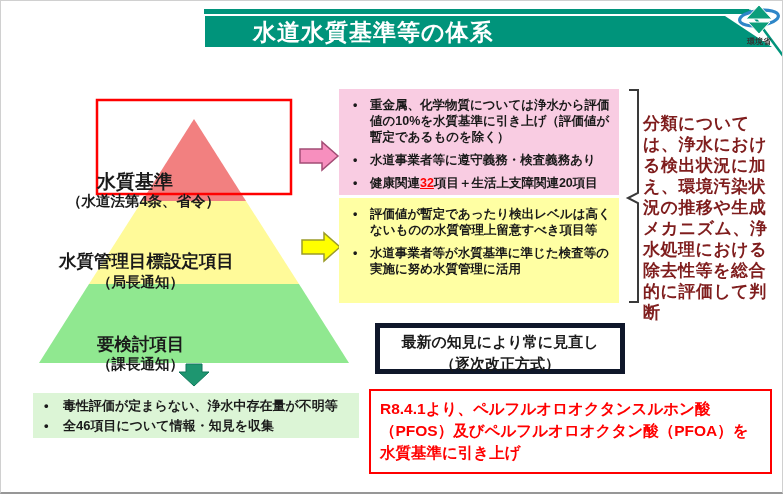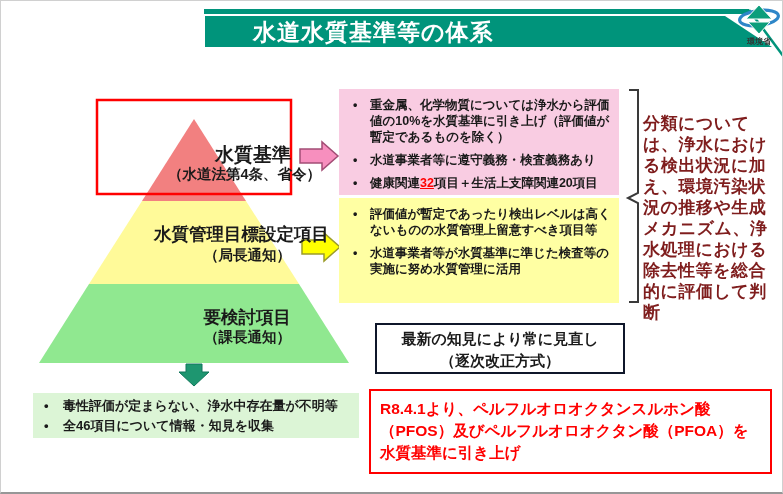--- a/index.html
+++ b/index.html
@@ -20,42 +20,42 @@
   .arrow-pink{fill:var(--arrow-pink);stroke:#a34d75;stroke-width:1.5px;}
   .arrow-yellow{fill:var(--arrow-yellow);stroke:#9c9c2a;stroke-width:1.5px;}
   .arrow-down{fill:var(--arrow-down-green);stroke:#10775a;stroke-width:1px;}
   .bracket{fill:none;stroke:#3a3a3a;stroke-width:2px;}
 
   .slide-title{left:252px;top:16px;height:30px;line-height:30px;
     font-size:23px;font-weight:bold;color:#ffffff;letter-spacing:1px;white-space:nowrap;}
   .logo-label{left:734px;top:35px;width:48px;text-align:center;
     font-size:8px;font-weight:bold;color:#333;}
 
-  .pyr-text{text-align:right;font-weight:bold;white-space:nowrap;}
+  .pyr-text{text-align:left;font-weight:bold;white-space:nowrap;margin-top:27px;}
   .lv1-title{left:96px;top:141px;width:194px;font-size:19px;}
   .lv1-sub{left:66px;top:164px;width:254px;font-size:14.5px;}
   .lv2-title{left:58px;top:221px;width:270px;font-size:17.5px;}
   .lv2-sub{left:96px;top:245px;width:194px;font-size:14.5px;}
   .lv3-title{left:96px;top:304px;width:194px;font-size:17.5px;}
   .lv3-sub{left:96px;top:327px;width:194px;font-size:14.5px;}
 
   .bullet-box{box-sizing:border-box;padding:8px 4px 4px 6px;}
   .bullet-box ul{margin:0;padding:0;list-style:none;}
   .bullet-box li{position:relative;padding-left:25px;margin-bottom:7px;
     font-size:12.5px;font-weight:bold;line-height:16px;color:#1a1a1a;}
   .bullet-box li::before{content:"\2022";position:absolute;left:8px;top:0;}
   .standards-box{left:338px;top:88px;width:280px;height:106px;background:var(--standards-box-pink);}
   .targets-box{left:338px;top:197px;width:280px;height:105px;background:var(--targets-box-yellow);}
   .hl-red{color:var(--alert-red);text-decoration:underline;}
 
   .note{left:642px;top:112px;width:140px;font-size:17px;font-weight:bold;
     line-height:21px;letter-spacing:0.5px;color:#7f1d1d;}
 
   .revision-box{left:374px;top:322px;width:250px;height:51px;box-sizing:border-box;
-    border:2px solid #0f172a;background:#fff;text-align:center;
+    border:5px solid #0f172a;background:#fff;text-align:center;
     font-size:15px;font-weight:bold;line-height:22px;padding-top:3px;}
 
   .pfas-box{left:368px;top:388px;width:403px;height:85px;box-sizing:border-box;
     border:2.5px solid var(--alert-red);color:var(--alert-red);
     font-size:15.5px;font-weight:bold;line-height:22px;padding:7px 9px;}
 
   .research-box{left:32px;top:392px;width:326px;height:45px;box-sizing:border-box;
     background:var(--research-box-green);padding:5px 2px 2px 0;}
   .research-box ul{margin:0;padding:0;list-style:none;}
   .research-box li{position:relative;padding-left:30px;margin-bottom:4px;

